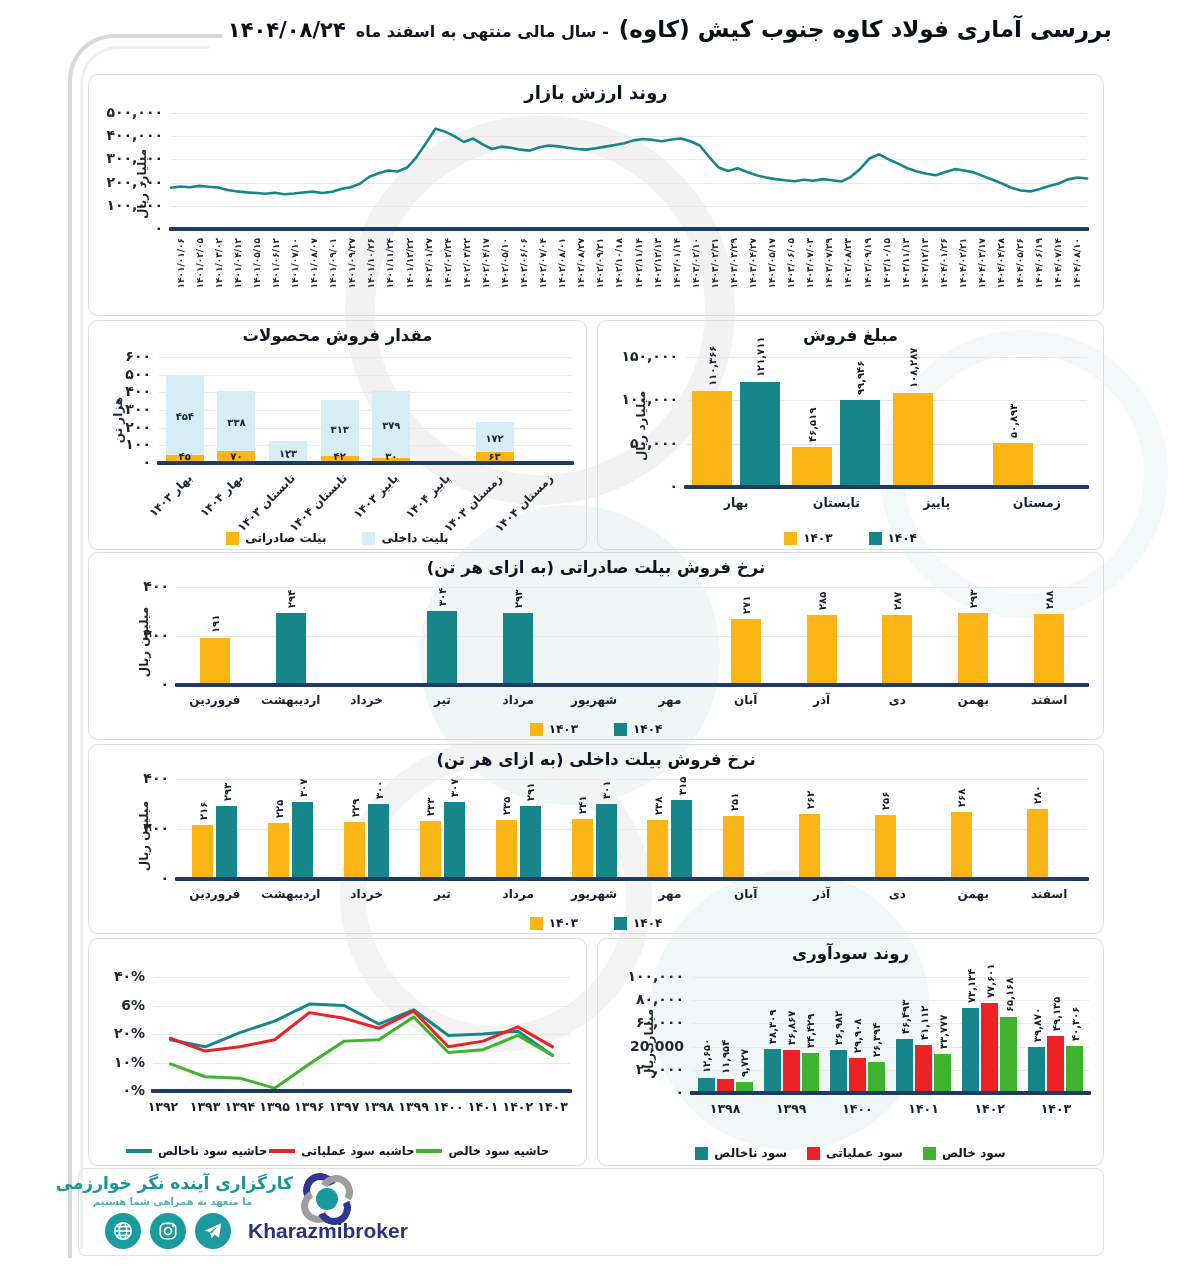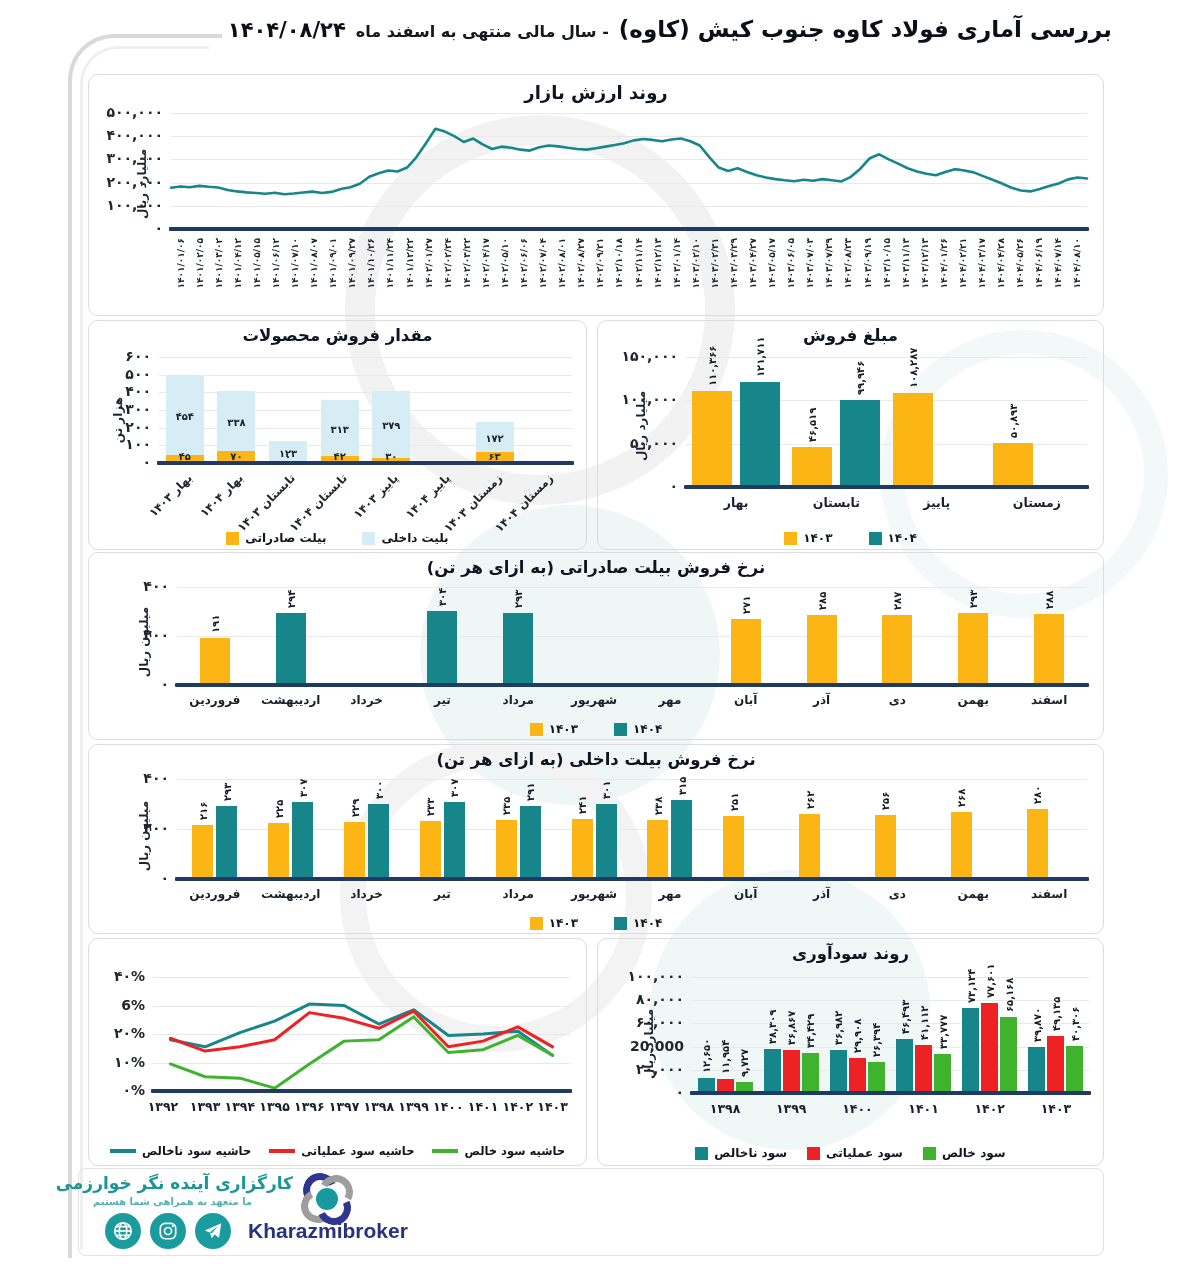--- a/index.html
+++ b/index.html
@@ -66,21 +66,21 @@
 
   .c5{left:88px;top:744px;width:1014px;height:188px;}
   .c5 .body{left:88px;right:16px;top:34px;height:100px;}
   .c5 .xl{left:88px;right:16px;top:140px;height:22px;}
   .c5 .legend{bottom:3px;}
   .c5 .ylab{left:20px;top:84px;}
 
   .c6{left:88px;top:938px;width:497px;height:226px;}
   .c6 .body{left:64px;right:16px;top:38px;height:114px;}
   .c6 .xl{left:64px;right:16px;top:158px;height:24px;}
-  .c6 .legend{bottom:7px;gap:18px;}
+  .c6 .legend{bottom:7px;gap:2px;}
   .c6 .legend .lbl{font-size:11.5px;}
 
   .c7{left:597px;top:938px;width:505px;height:226px;}
   .c7 .body{left:94px;right:14px;top:38px;height:116px;}
   .c7 .xl{left:94px;right:14px;top:160px;height:22px;}
   .c7 .legend{bottom:5px;gap:20px;}
   .c7 .ylab{left:16px;top:98px;}
 
   .ylab{position:absolute;transform:rotate(-90deg);transform-origin:center;
     font-size:12px;font-weight:700;direction:rtl;white-space:nowrap;color:#1c2430;}

